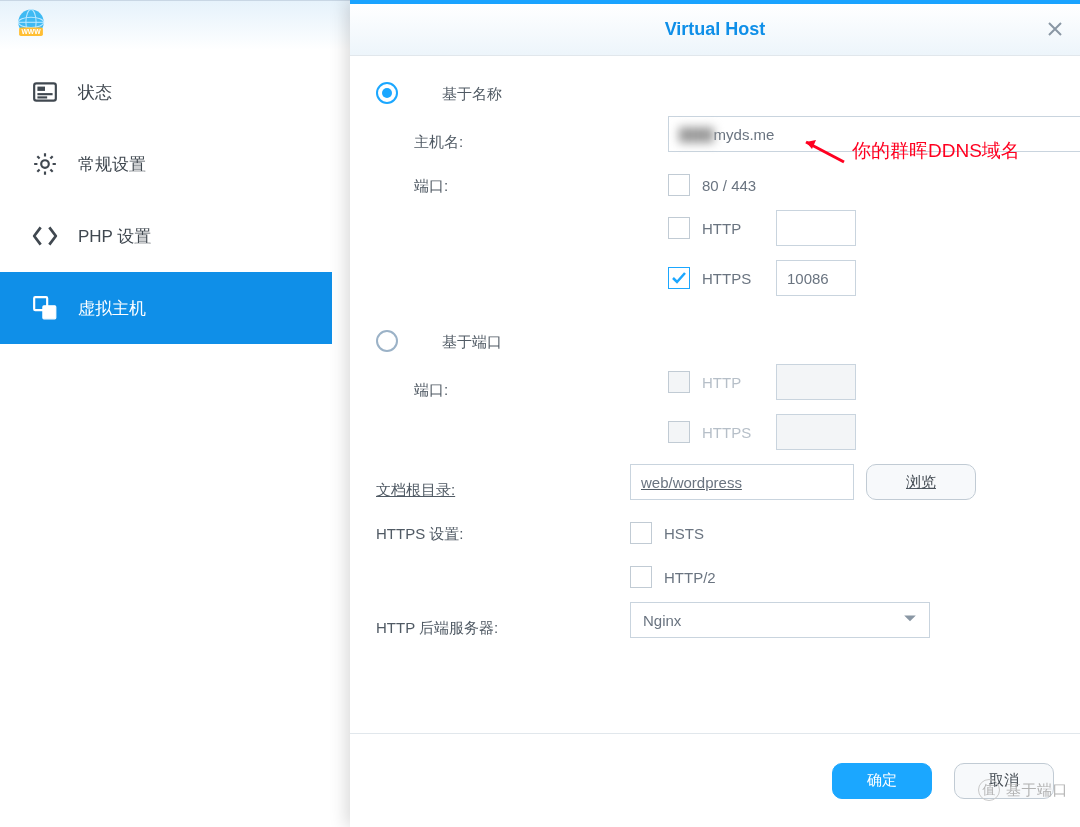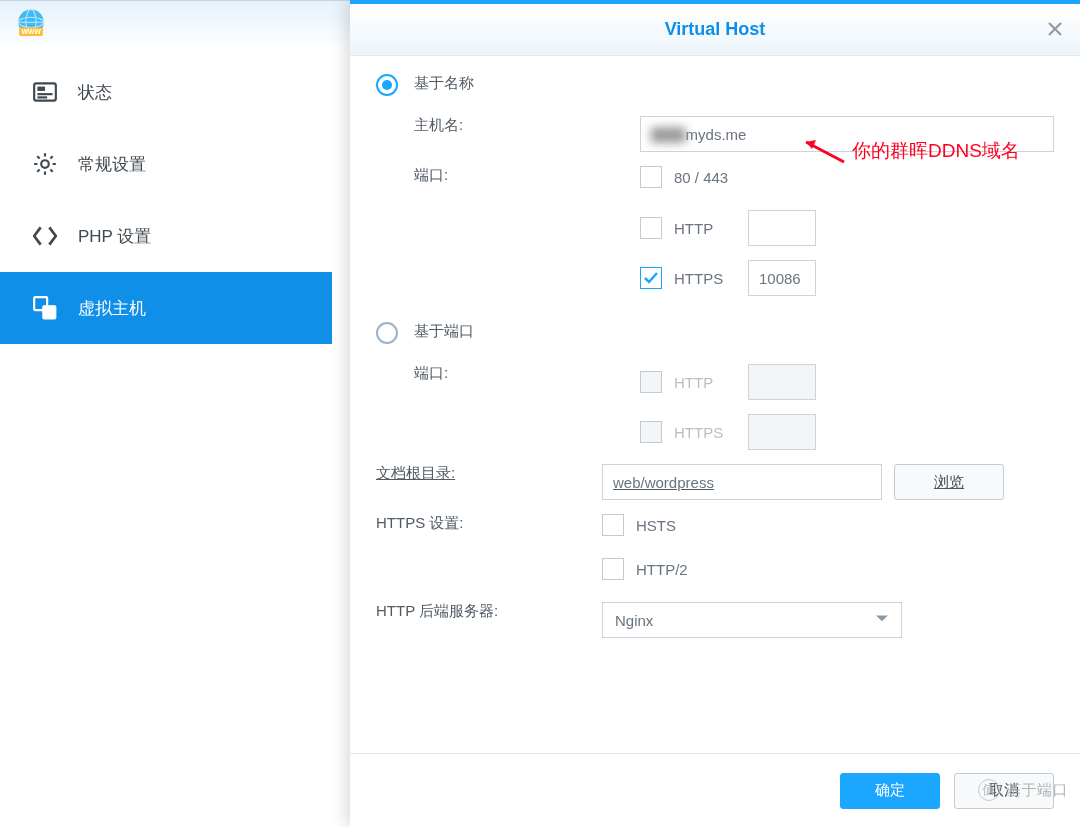--- a/index.html
+++ b/index.html
@@ -88,50 +88,51 @@
       cursor: pointer;
       color: #8a97a4;
     }
 
     .modal-body {
       flex: 1;
       padding: 18px 26px 0 26px;
       overflow: auto;
     }
     .modal-footer {
-      height: 74px;
+      height: 94px;
       border-top: 1px solid #e1e7ec;
       display: flex;
       justify-content: flex-end;
       align-items: center;
       padding-right: 26px;
-      gap: 14px;
+      gap: 22px;
     }
     .btn {
       height: 36px; min-width: 100px;
       border: 1px solid #c1cbd4;
       background: #f7f9fb;
       color: #404850;
       font-size: 15px;
-      border-radius: 3px;
+      border-radius: 10px;
       cursor: pointer;
       display: flex; align-items: center; justify-content: center;
     }
     .btn.primary {
       background: #1ba7ff;
       border-color: #1ba7ff;
       color: #fff;
     }
 
     
     .row {
       display: flex;
-      align-items: flex-start;
+      align-items: flex-end;
       margin-bottom: 14px;
       min-height: 30px;
+      gap: 28px;
     }
     .row.group-radio { margin-bottom: 12px; }
     .indent-col { width: 38px; flex-shrink: 0; } 
     .label-col {
       width: 226px;
       flex-shrink: 0;
       font-size: 15px;
       color: #505a64;
     }
     .label-col.sub { padding-left: 38px; width: 264px; }
@@ -160,22 +161,22 @@
 
     .txt {
       height: 36px;
       border: 1px solid #c9d4de;
       padding: 0 10px;
       font-size: 15px;
       color: #6a7480;
       outline: none;
     }
     .txt.wide { width: 414px; }
-    .txt.port { width: 68px; }
-    .txt.docroot { width: 280px; }
+    .txt.port { width: 80px; }
+    .txt.docroot { width: 224px; }
     .txt.disabled { background: #f3f5f7; color:#aab3bc; }
     .select {
       height: 36px; width: 300px;
       border: 1px solid #c9d4de;
       padding: 0 12px;
       display: flex; align-items: center; justify-content: space-between;
       cursor: pointer;
       font-size: 15px;
       color: #6a7480;
     }

